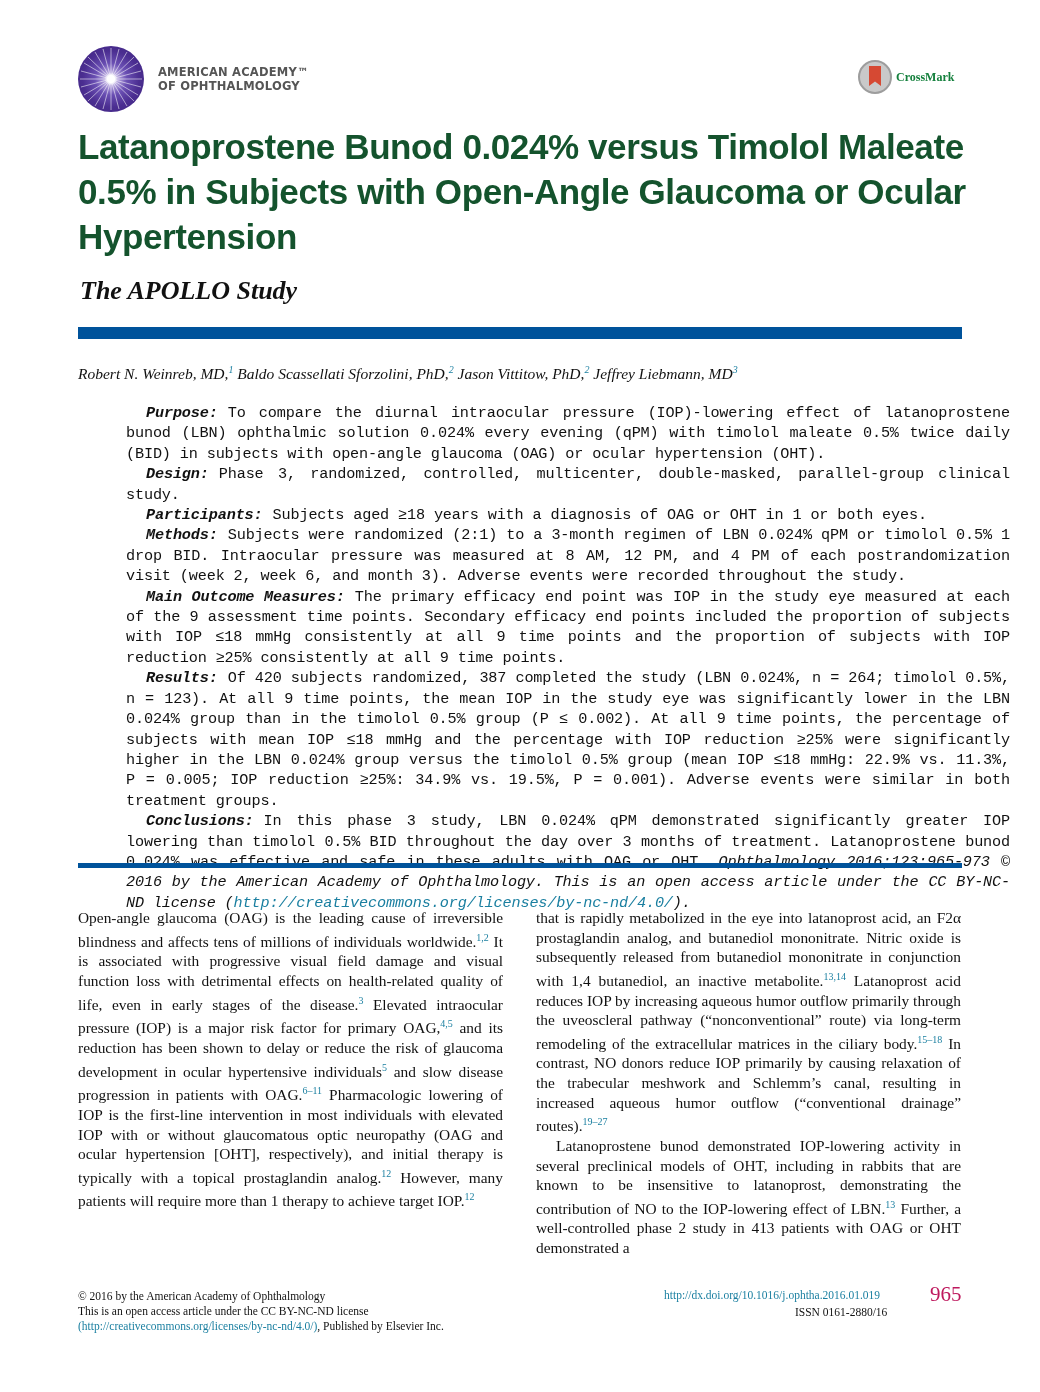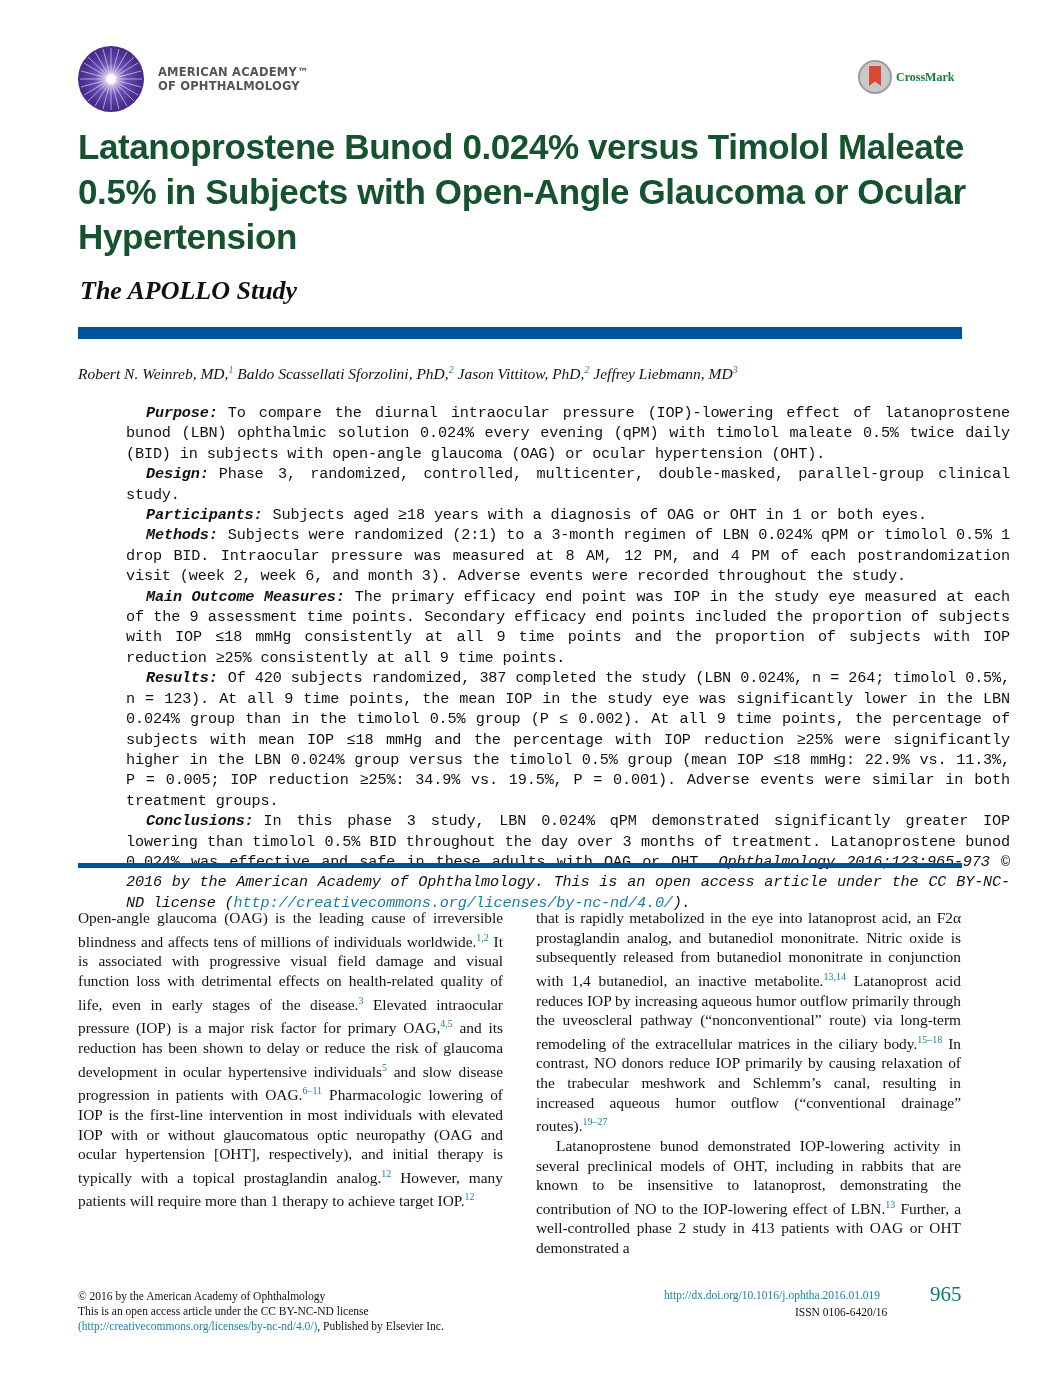--- a/index.html
+++ b/index.html
@@ -40,21 +40,21 @@
     font-family: "Liberation Serif", serif; font-size: 15.4px; line-height: 19.6px; color: #111; text-align: justify; }
   .col p { margin: 0; }
   .col p.indent { text-indent: 20px; }
   .col-left { left: 78px; }
   .col-right { left: 536px; }
 
   .foot-left { position: absolute; left: 78px; top: 1289px; font-family: "Liberation Serif", serif; font-size: 11.5px; line-height: 15px; color: #111; }
   .foot-left .link { color: #1a7fa0; }
   .foot-doi { position: absolute; left: 664px; top: 1289px; font-family: "Liberation Serif", serif; font-size: 11.5px; color: #1a7fa0; }
   .foot-issn { position: absolute; left: 795px; top: 1306px; font-family: "Liberation Serif", serif; font-size: 11.5px; color: #111; }
-  .page-num { position: absolute; left: 930px; top: 1282px; font-family: "Liberation Serif", serif; font-size: 21px; color: #0f766e; }
+  .page-num { position: absolute; left: 930px; top: 1282px; font-family: "Liberation Serif", serif; font-size: 21px; color: #be185d; }
 </style>
 </head>
 <body>
 
 <div class="logo">
   <div class="logo-mark">
     <svg width="66" height="66" viewBox="0 0 66 66">
       <g stroke="#ffffff" stroke-opacity="0.55" stroke-width="1">
         <line x1="33" y1="33" x2="33" y2="2"></line>
           <line x1="33" y1="33" x2="49" y2="6"></line>
@@ -124,14 +124,14 @@
   <p><span>that is rapidly metabolized in the eye into latanoprost acid, an F2α prostaglandin analog, and butanediol mononitrate. Nitric oxide is subsequently released from butanediol mononitrate in conjunction with 1,4 butanediol, an inactive metabolite.</span><sup class="sup">13,14</sup><span> Latanoprost acid reduces IOP by increasing aqueous humor outflow primarily through the uveoscleral pathway (“nonconventional” route) via long-term remodeling of the extracellular matrices in the ciliary body.</span><sup class="sup">15–18</sup><span> In contrast, NO donors reduce IOP primarily by causing relaxation of the trabecular meshwork and Schlemm’s canal, resulting in increased aqueous humor outflow (“conventional drainage” routes).</span><sup class="sup">19–27</sup></p>
   <p class="indent"><span>Latanoprostene bunod demonstrated IOP-lowering activity in several preclinical models of OHT, including in rabbits that are known to be insensitive to latanoprost, demonstrating the contribution of NO to the IOP-lowering effect of LBN.</span><sup class="sup">13</sup><span> Further, a well-controlled phase 2 study in 413 patients with OAG or OHT demonstrated a</span></p>
 </div>
 
 <div class="foot-left">
   <div>© 2016 by the American Academy of Ophthalmology</div>
   <div>This is an open access article under the CC BY-NC-ND license</div>
   <div><span class="link">(http://creativecommons.org/licenses/by-nc-nd/4.0/)</span><span>, Published by Elsevier Inc.</span></div>
 </div>
 <div class="foot-doi">http://dx.doi.org/10.1016/j.ophtha.2016.01.019</div>
-<div class="foot-issn">ISSN 0106-6420/16</div>
+<div class="foot-issn">ISSN 0161-2880/16</div>
 <div class="page-num">965</div>
 
 </body></html>

